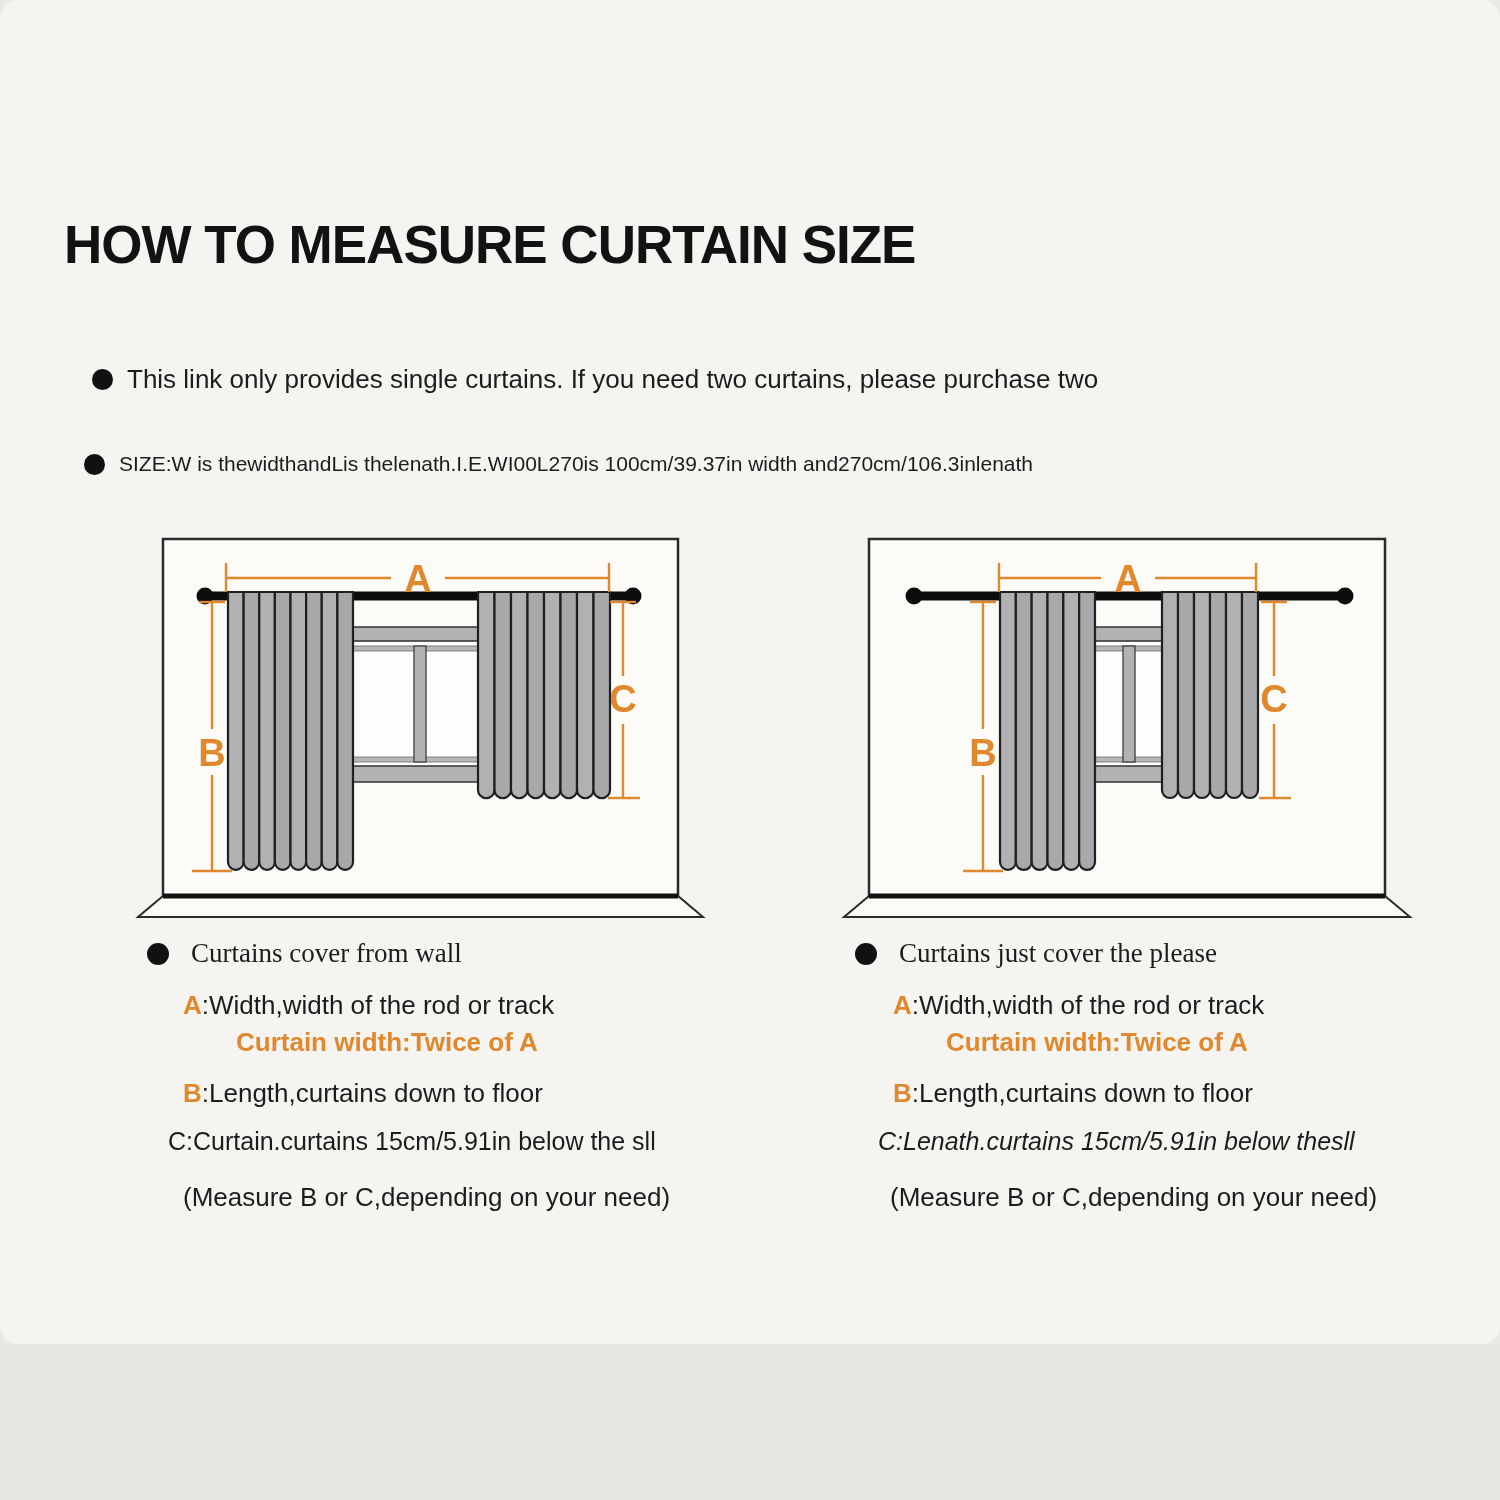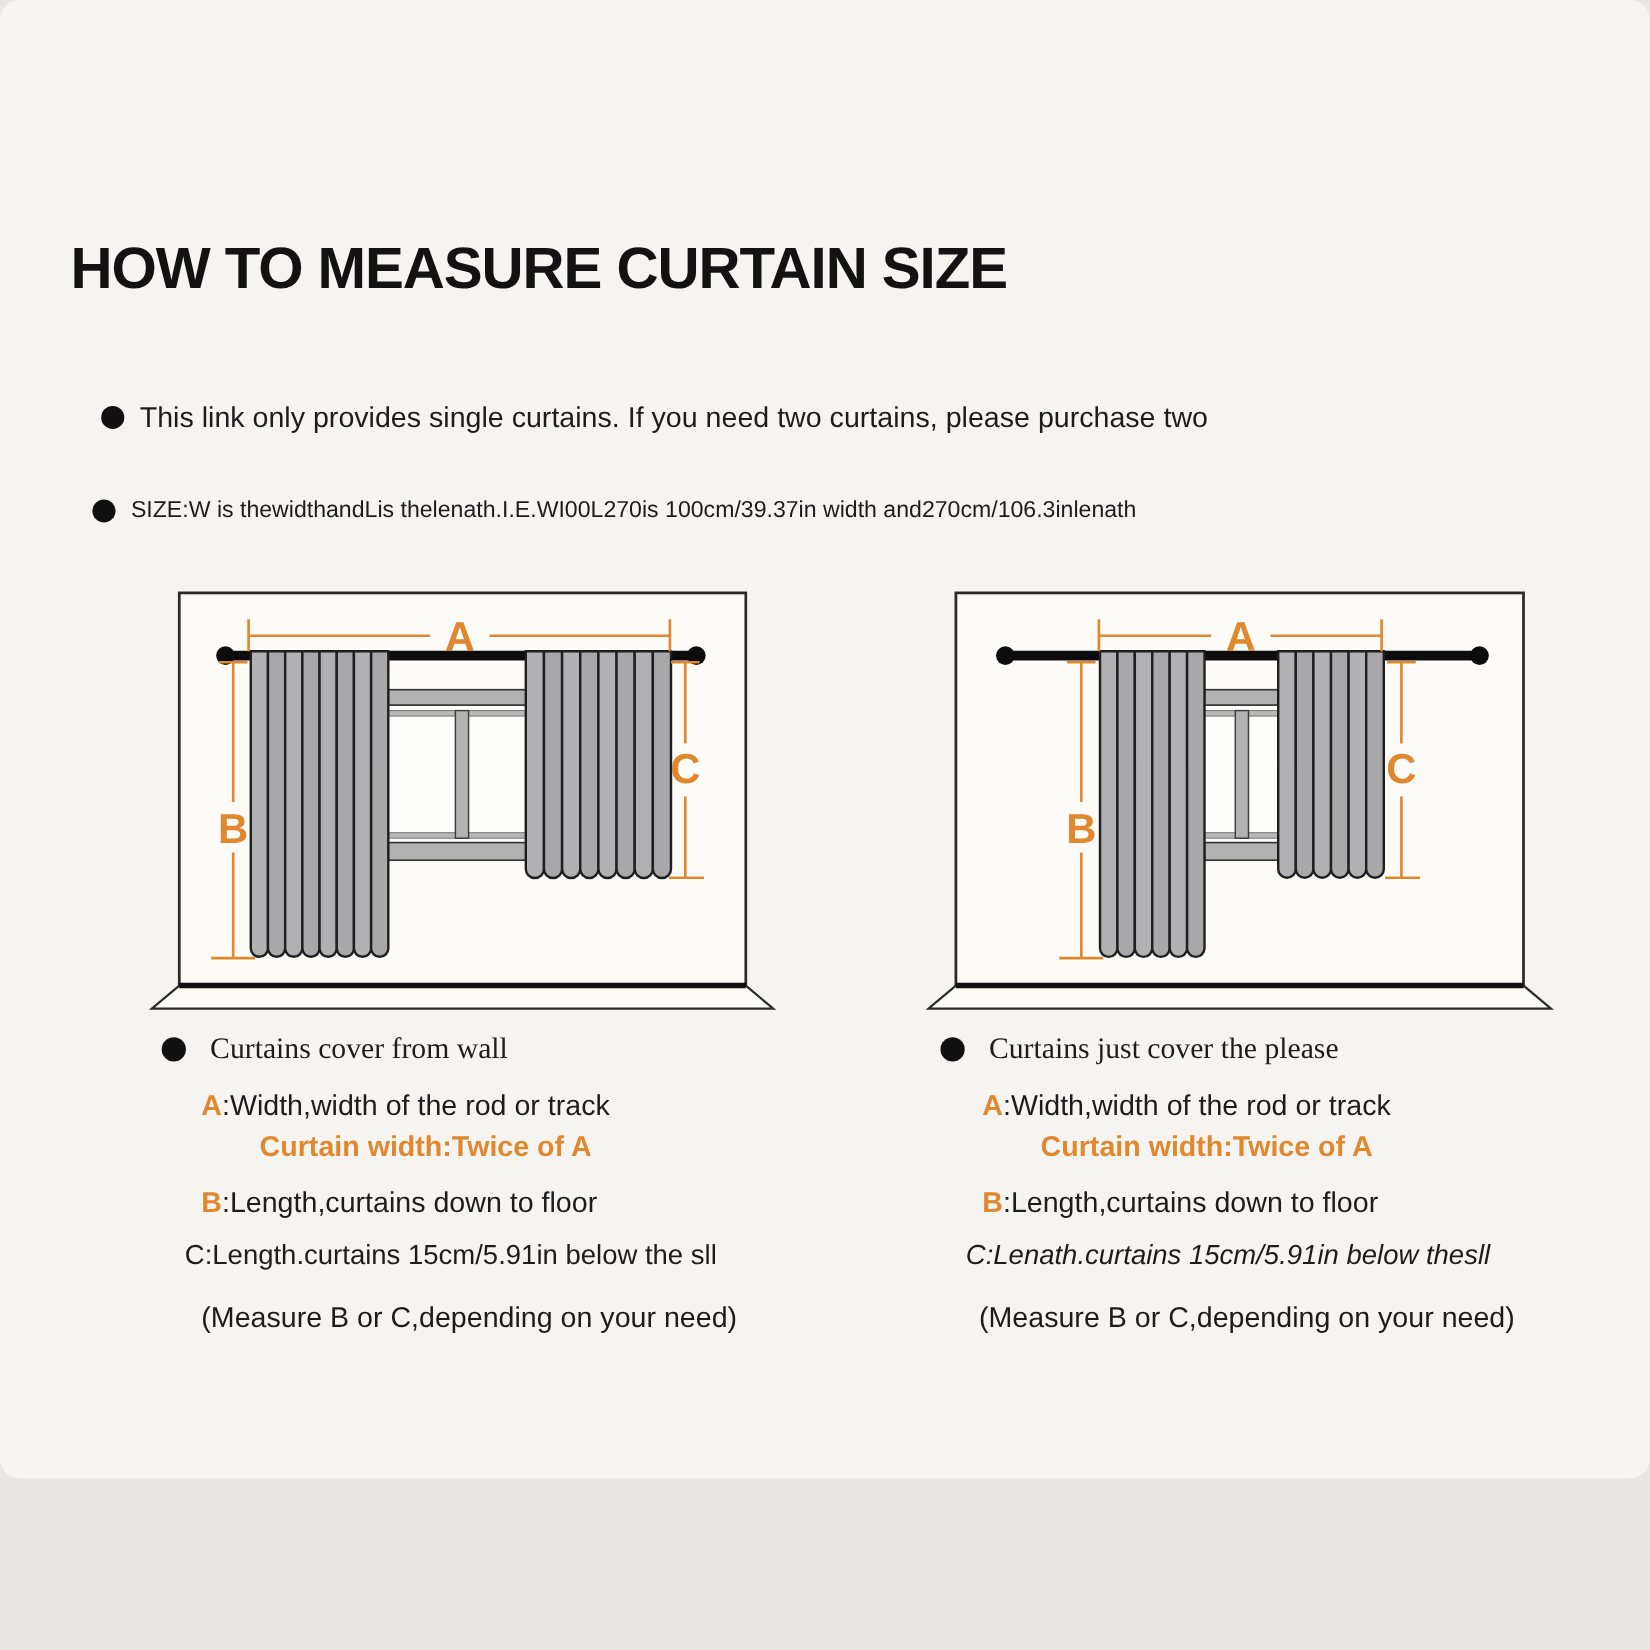--- a/index.html
+++ b/index.html
@@ -182,21 +182,21 @@
       <span class="dot"></span>
       <span>Curtains cover from wall</span>
     </div>
     <div class="abs col-line detail" style="left:183px;top:990px;">
       <span class="pfx">A</span><span>:Width,width of the rod or track</span>
     </div>
     <div class="abs col-line accent-bold" style="left:203px;top:1027px;">Curtain width:Twice of A</div>
     <div class="abs col-line detail" style="left:183px;top:1078px;">
       <span class="pfx">B</span><span>:Length,curtains down to floor</span>
     </div>
-    <div class="abs col-line c-line" style="left:168px;top:1127px;">C:Length.curtains 15cm/5.91in below the sll</div>
+    <div class="abs col-line c-line" style="left:168px;top:1127px;">C:Curtain.curtains 15cm/5.91in below the sll</div>
     <div class="abs col-line detail" style="left:183px;top:1182px;">(Measure B or C,depending on your need)</div>
   </div>
 
   <div>
     <div class="abs caption-row" style="left:855px;top:938px;">
       <span class="dot"></span>
       <span>Curtains just cover the please</span>
     </div>
     <div class="abs col-line detail" style="left:893px;top:990px;">
       <span class="pfx">A</span><span>:Width,width of the rod or track</span>

